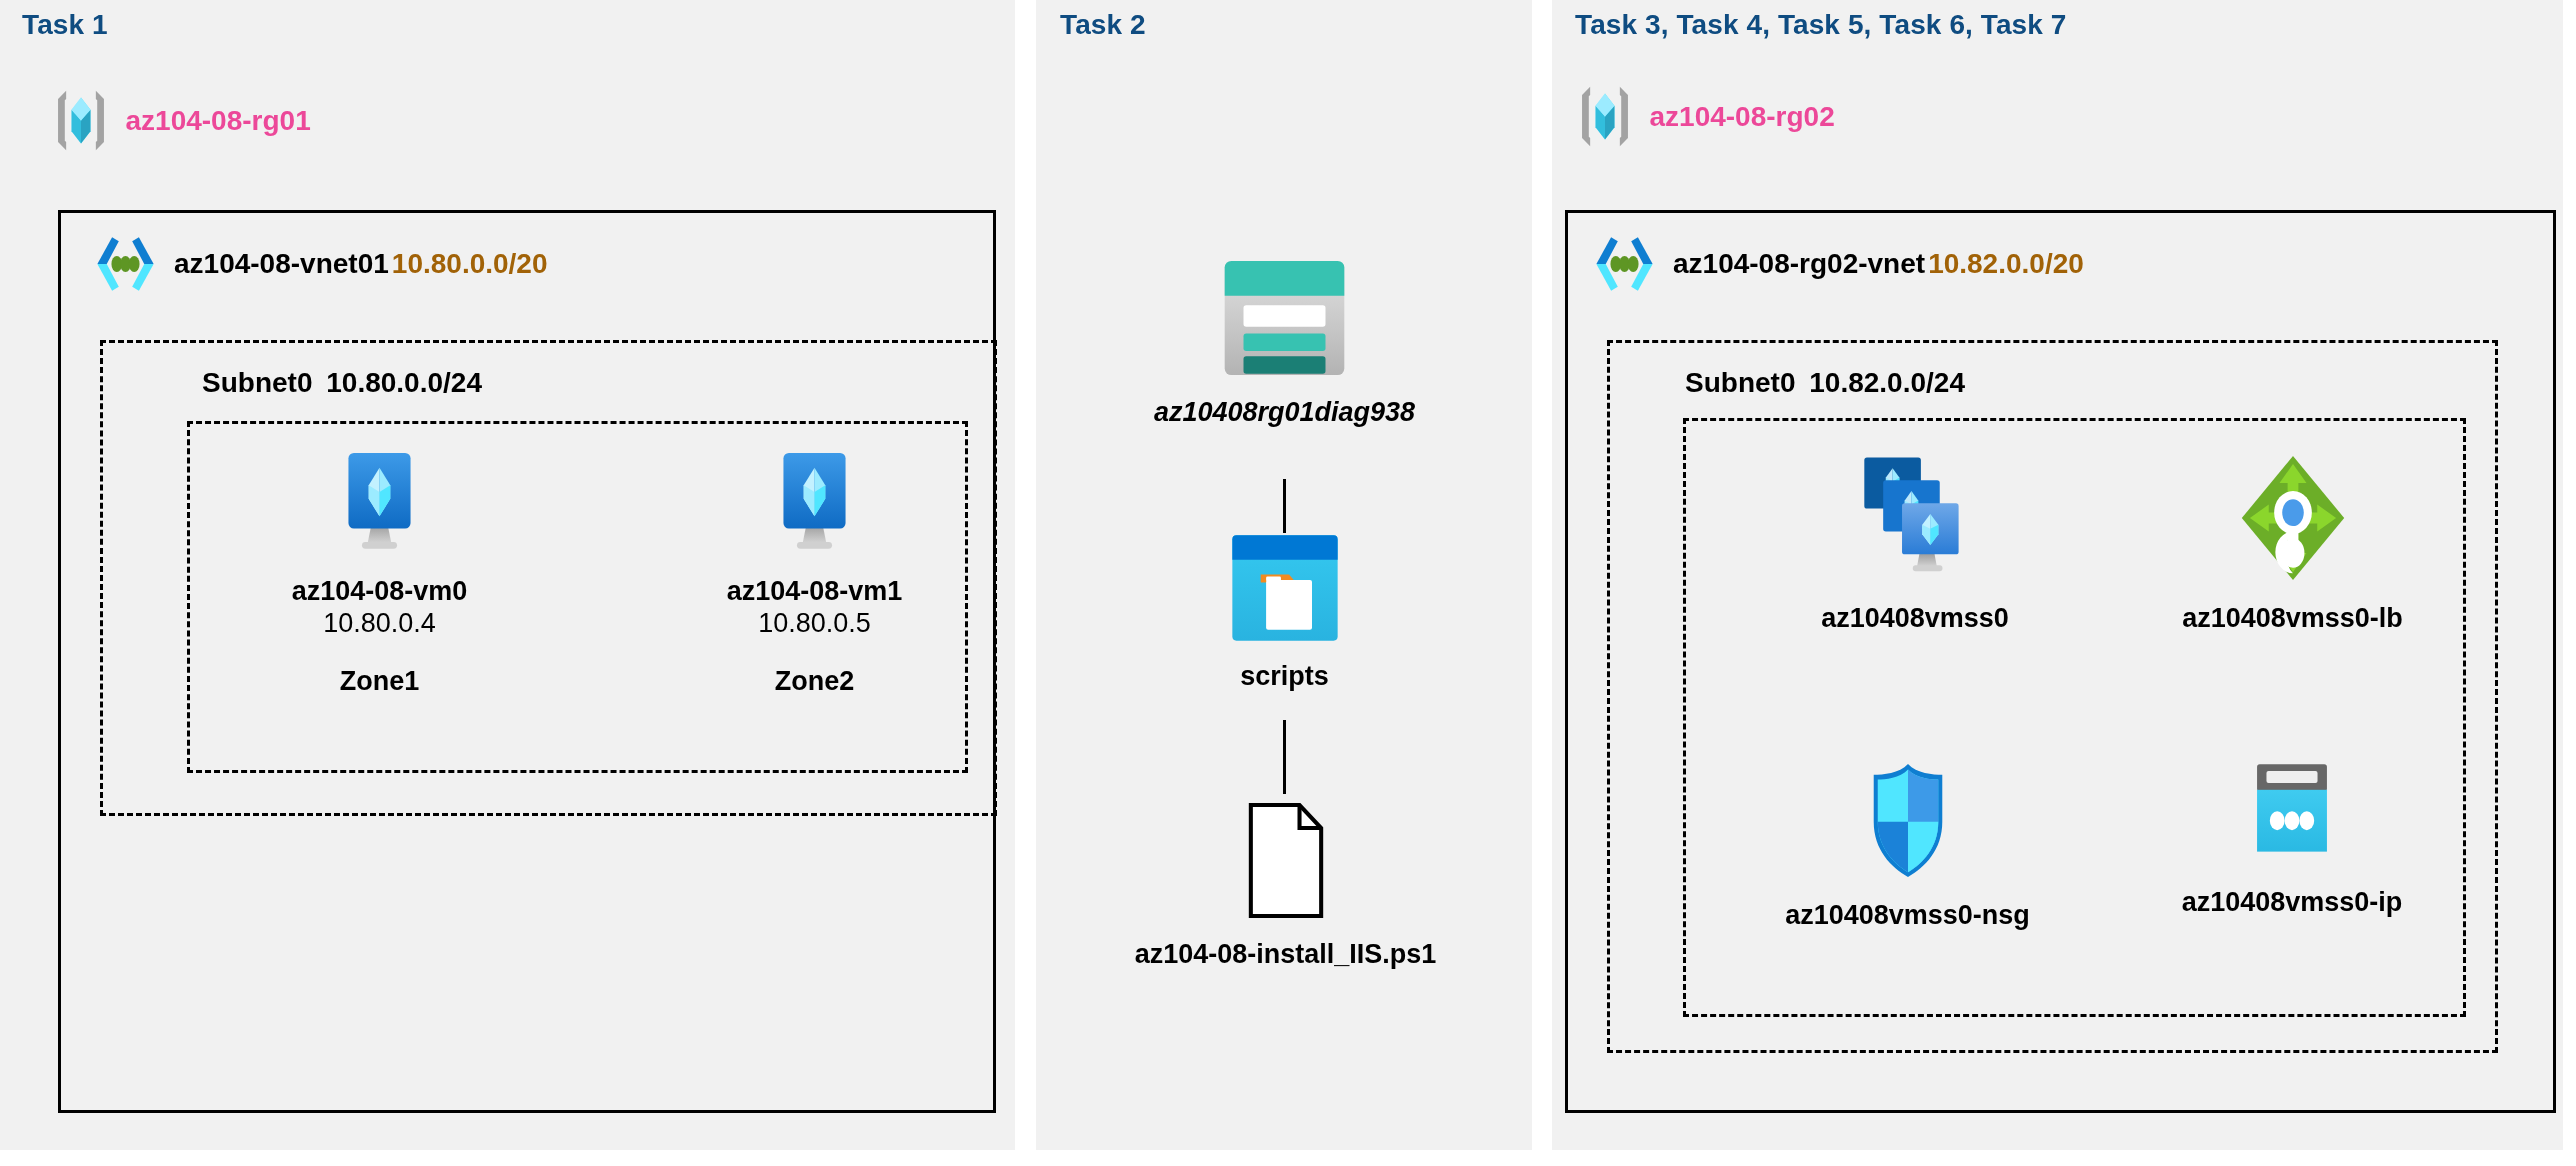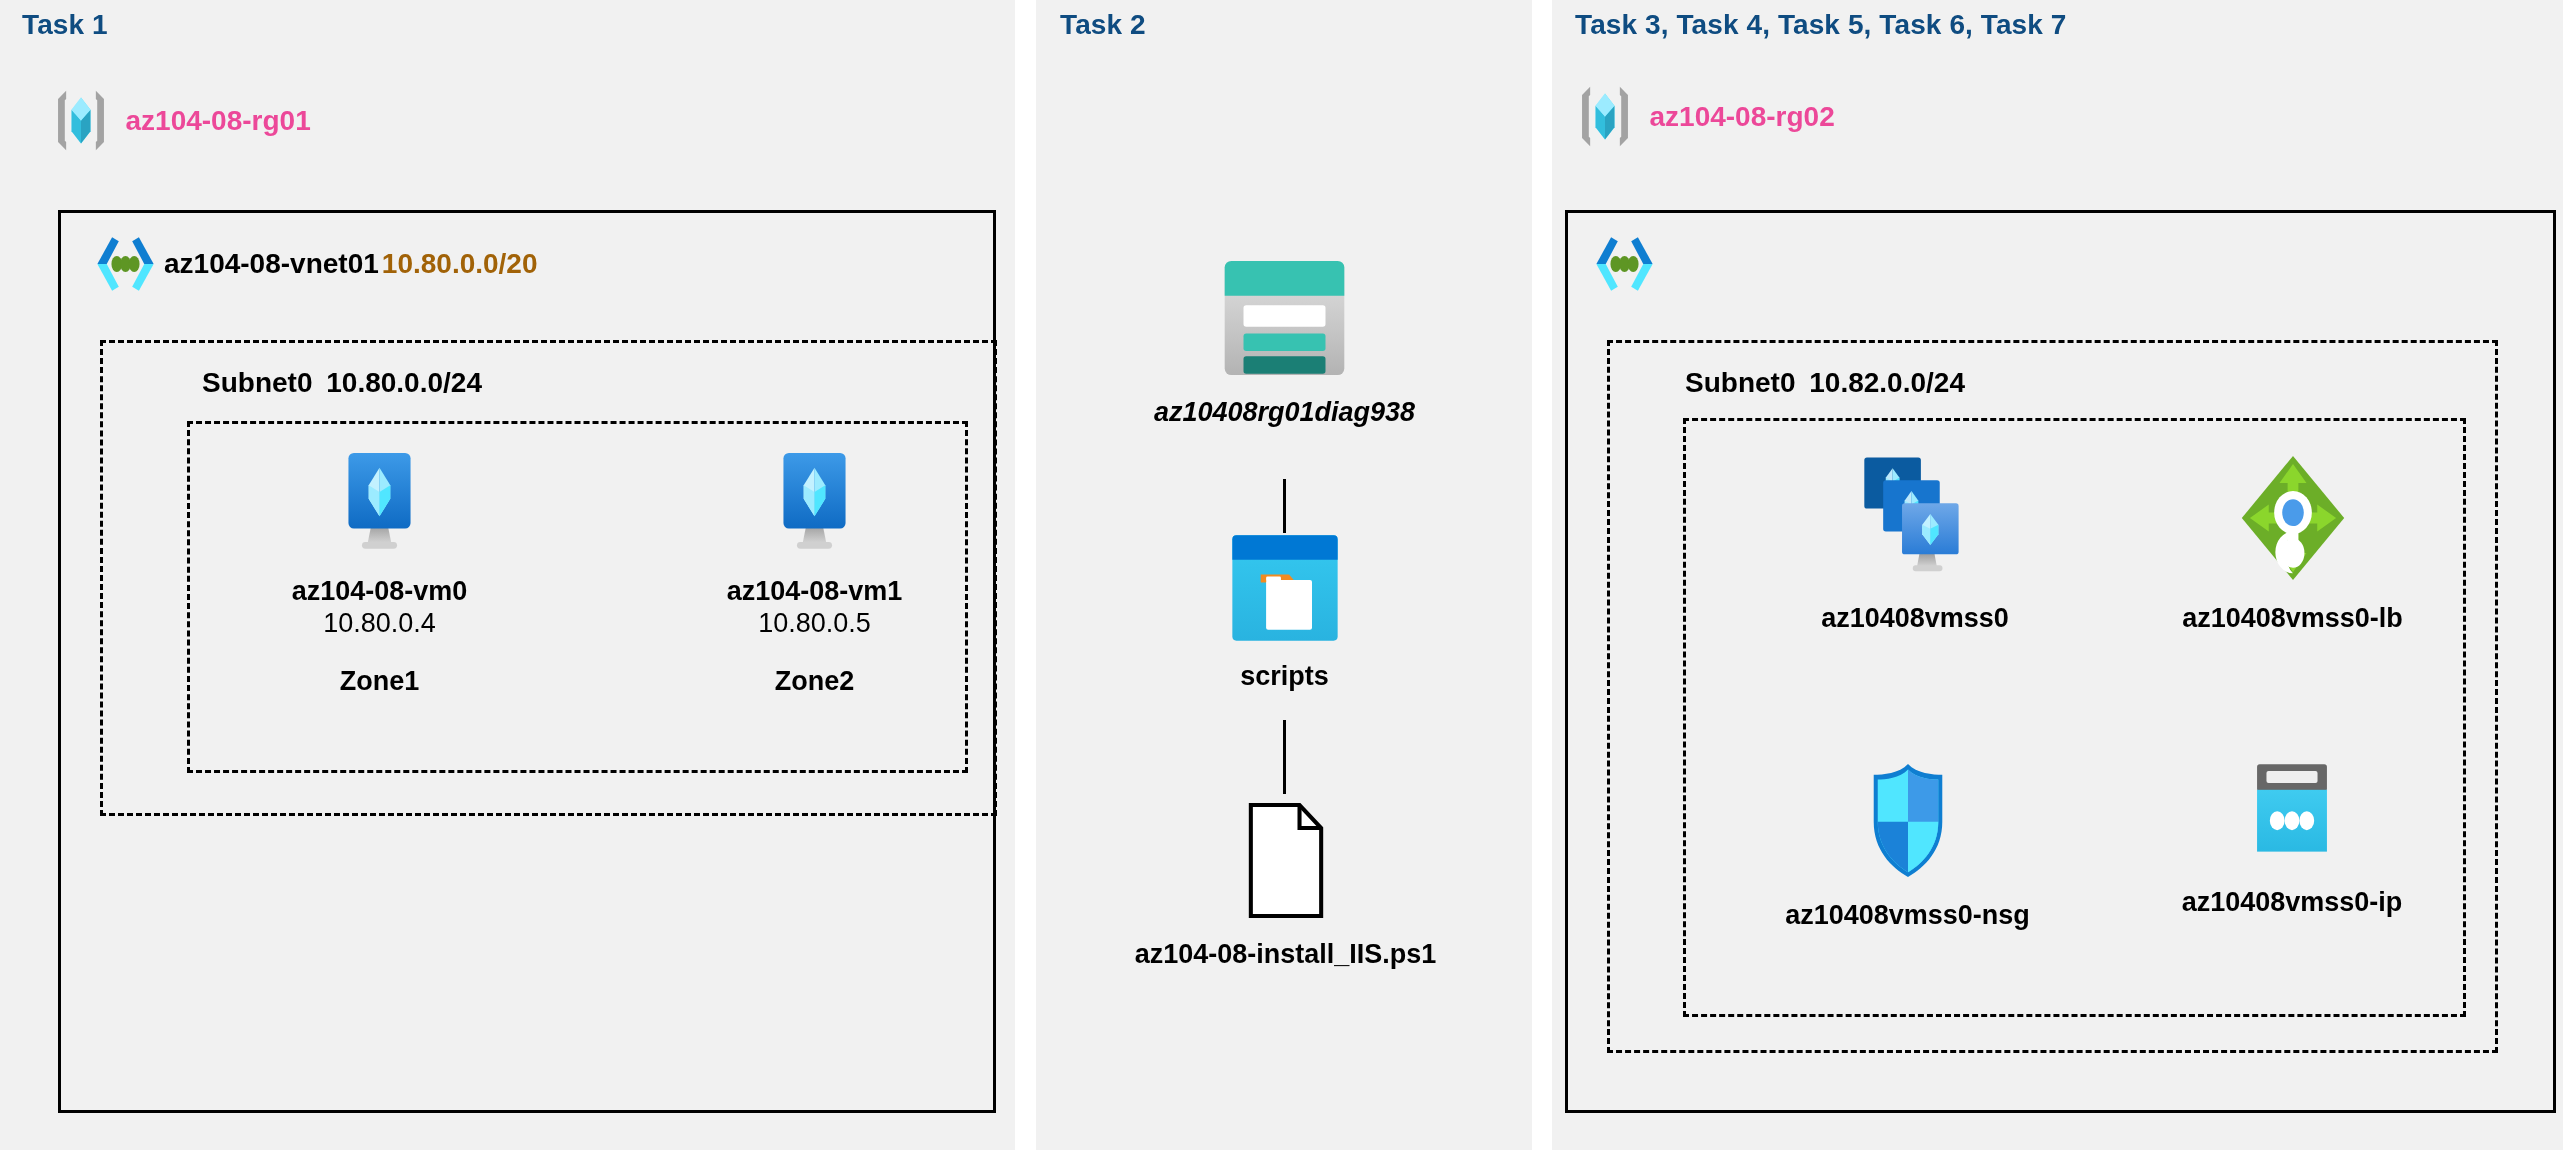--- a/index.html
+++ b/index.html
@@ -9,21 +9,21 @@
   }
   .panel{position:absolute;background:#f1f1f1;}
   .task-label{
     position:absolute;color:#0f4c81;font-weight:bold;font-size:28px;
     letter-spacing:0.1px;white-space:nowrap;
   }
   .solid-box{position:absolute;border:3.4px solid #000000;box-sizing:border-box;}
   .dash-box{position:absolute;border:3.4px dashed #000000;box-sizing:border-box;}
   .rg-row{position:absolute;display:flex;align-items:center;gap:17.5px;}
   .rg-name{font-size:28px;font-weight:bold;color:#ec4899;white-space:nowrap;}
-  .vnet-row{position:absolute;display:flex;align-items:center;gap:5px;text-align:center;}
+  .vnet-row{position:absolute;display:flex;align-items:center;gap:15px;text-align:center;}
   .vnet-name{font-size:28px;font-weight:bold;color:#000;white-space:nowrap;}
   .vnet-cidr{font-size:28px;font-weight:bold;color:#a16207;white-space:nowrap;margin-left:3px;}
   .subnet-row{position:absolute;white-space:nowrap;}
   .subnet-name{font-size:28px;font-weight:bold;color:#000;}
   .subnet-cidr{font-size:28px;font-weight:bold;color:#000;margin-left:10.8px;}
   .node{position:absolute;display:flex;flex-direction:column;align-items:center;}
   .node-icon{display:flex;align-items:center;justify-content:center;}
   .node-label{
     font-size:27px;font-weight:bold;color:#000;text-align:center;white-space:nowrap;
     margin-top:17.5px;line-height:1.22;
@@ -219,20 +219,24 @@
     <svg width="67" height="62" viewBox="0 0 100 92">
       <path d="M30 6 L8 46 L22 46 L40 12 Z" fill="#0f7ed1"></path>
       <path d="M8 46 L30 86 L40 80 L22 46 Z" fill="#50e6ff"></path>
       <path d="M70 6 L92 46 L78 46 L60 12 Z" fill="#0f7ed1"></path>
       <path d="M92 46 L70 86 L60 80 L78 46 Z" fill="#50e6ff"></path>
       <ellipse cx="37" cy="46" rx="8" ry="12" fill="#5e9624"></ellipse>
       <ellipse cx="50" cy="46" rx="8" ry="12" fill="#5e9624"></ellipse>
       <ellipse cx="63" cy="46" rx="8" ry="12" fill="#5e9624"></ellipse>
     </svg>
   </span>
+  <span style="display:flex;align-items:baseline;">
+    <span class="vnet-name">az104-08-rg02-vnet</span>
+    <span class="vnet-cidr">10.82.0.0/20</span>
+  </span>
 </div>
 
 <div class="dash-box" style="left:1607px;top:340px;width:891px;height:713px;"></div>
 
 <div class="subnet-row" style="left:1685px;top:367px;">
   <span class="subnet-name">Subnet0</span>
   <span class="subnet-cidr">10.82.0.0/24</span>
 </div>
 
 <div class="dash-box" style="left:1683px;top:418px;width:783px;height:599px;"></div>

